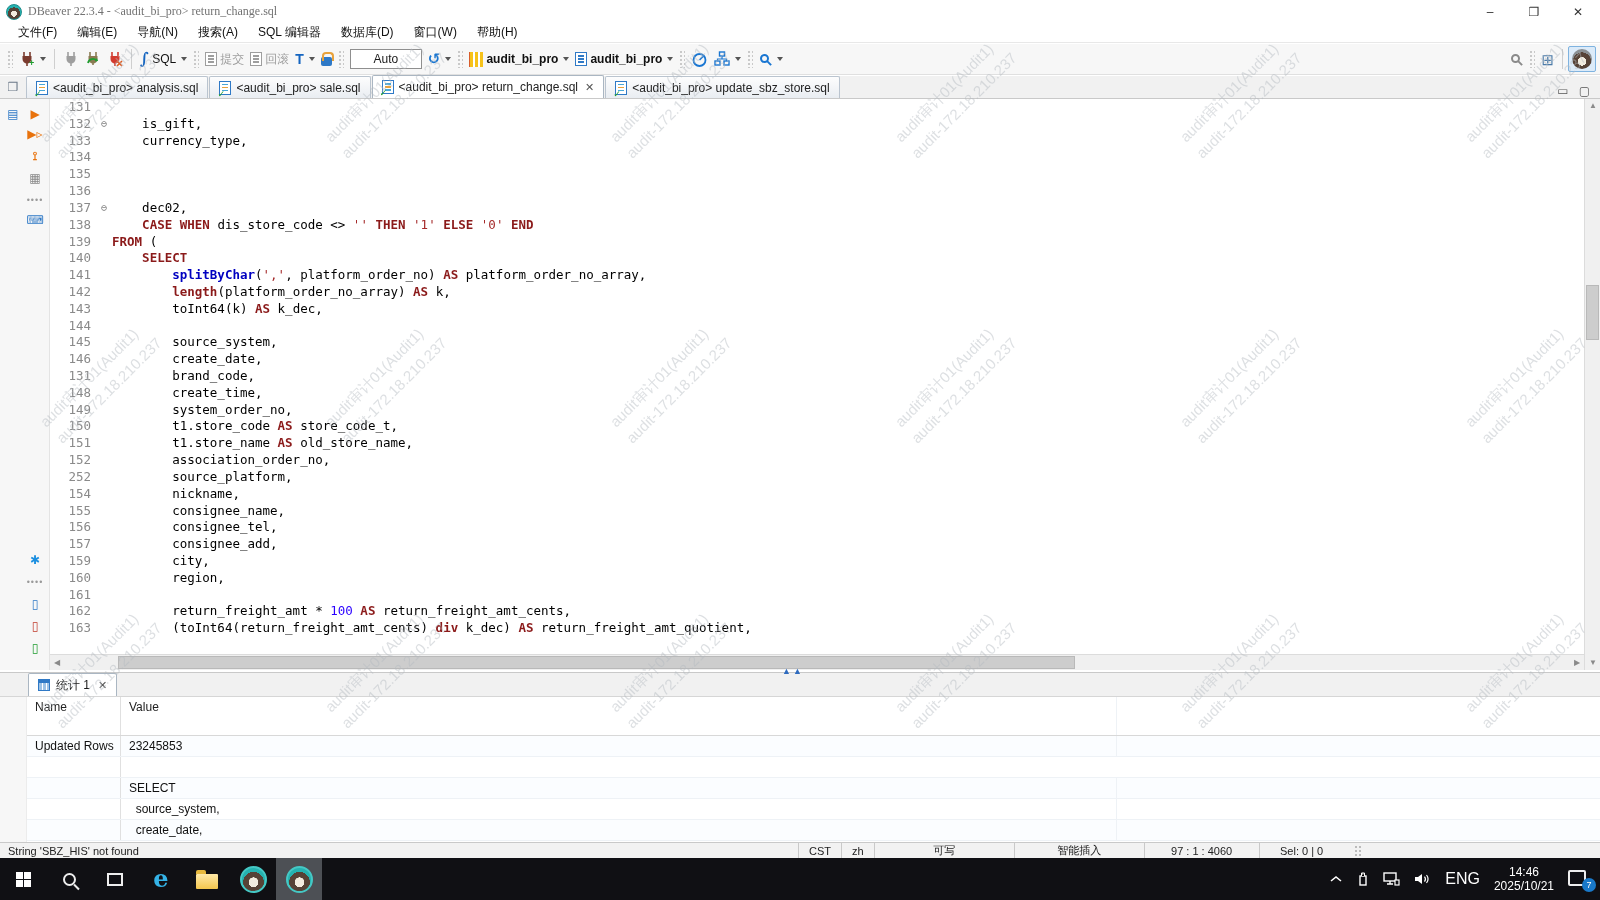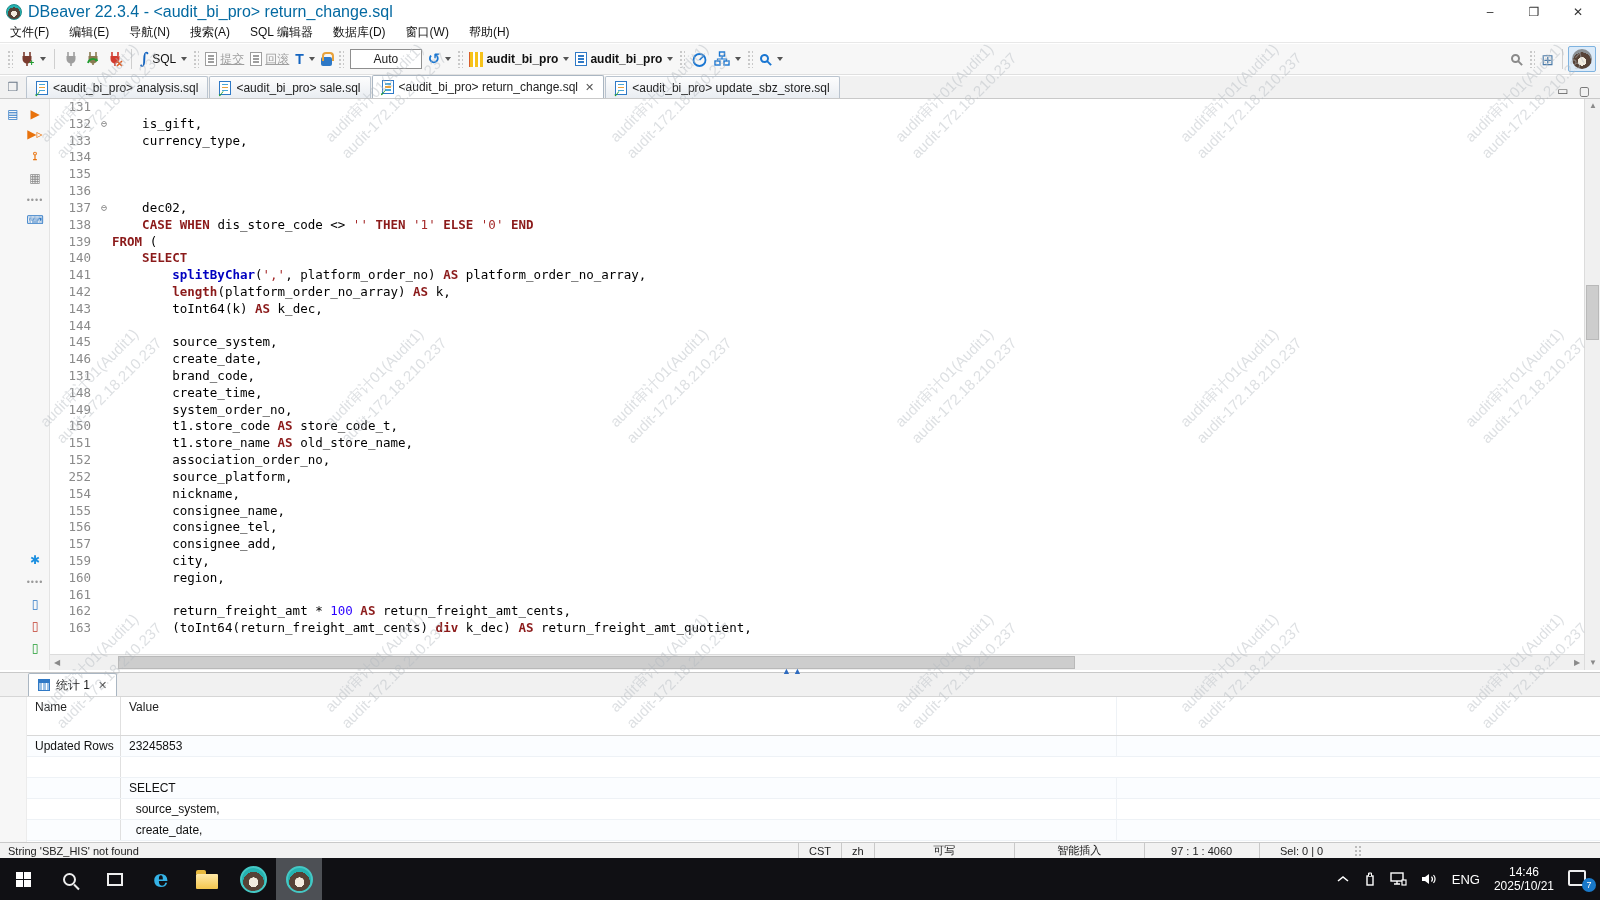--- a/index.html
+++ b/index.html
@@ -4,37 +4,37 @@
 <style>
   html,body{margin:0;padding:0;background:#444;}
   *{box-sizing:border-box;}
   .frame{position:relative;width:1600px;height:900px;background:#fff;overflow:hidden;
          font-family:"Liberation Sans","DejaVu Sans",sans-serif;font-size:12px;color:#1a1a1a;}
 
   
   .titlebar{position:absolute;left:0;top:0;width:1600px;height:23px;background:#fff;display:flex;align-items:center;padding-left:6px;}
   .app-ico{width:16px;height:16px;border-radius:50%;margin-right:6px;flex:0 0 auto;
            background:radial-gradient(circle at 50% 62%, #f2ecdf 0 26%, #564236 27% 56%, #25b2b0 57% 100%);border:1px solid #1d8d8c;}
-  .title-text{font-size:16px;color:#0369a1;}
+  .title-text{font-size:12px;color:#737373;font-family:Liberation Serif, serif;}
   .win-controls{margin-left:auto;display:flex;height:23px;}
   .win-btn{width:44px;height:23px;display:flex;align-items:center;justify-content:center;color:#333;font-size:12px;}
 
   
-  .menubar{position:absolute;left:0;top:23px;width:1600px;height:20px;background:#fff;display:flex;align-items:center;border-bottom:1px solid #e8e8e8;}
+  .menubar{position:absolute;left:0;top:23px;width:1600px;height:20px;background:#fff;display:flex;align-items:center;padding-left:8px;border-bottom:1px solid #e8e8e8;}
   .menu-item{padding:0 10px;color:#111;}
 
   
   .toolbar{position:absolute;left:0;top:44px;width:1600px;height:31px;background:#f7f7f7;border-bottom:1px solid #e0e0e0;display:flex;align-items:center;padding:0 4px;}
   .tb-handle{width:6px;height:18px;margin:0 3px;background-image:radial-gradient(#c4c4c4 1px,transparent 1.2px);background-size:4px 4px;opacity:.9;}
   .tb-sep{width:1px;height:20px;background:#cfcfcf;margin:0 5px;}
   .tb-btn{display:flex;align-items:center;gap:3px;padding:2px 3px;border-radius:2px;position:relative;}
   .caret{width:0;height:0;border-left:3.5px solid transparent;border-right:3.5px solid transparent;border-top:4px solid #555;margin-left:2px;}
   .tb-label{font-size:12px;color:#111;}
   .tb-label.bold{font-weight:bold;}
-  .tb-label.disabled{color:#9e9e9e;text-decoration:underline;}
+  .tb-label.disabled{color:#9e9e9e;}
   .sql-glyph{color:#1565c0;font-weight:bold;font-size:16px;line-height:14px;font-family:"DejaVu Serif",serif;}
   .txn-glyph{color:#1565c0;font-weight:bold;font-size:14px;}
   .hist-glyph{color:#1976d2;font-weight:bold;font-size:15px;line-height:14px;}
   .lock{width:11px;height:9px;background:#2f79c6;border-radius:2px;position:relative;margin-top:5px;}
   .lock::before{content:"";position:absolute;left:1.5px;top:-5px;width:8px;height:7px;border:2px solid #e8a23c;border-bottom:none;border-radius:4px 4px 0 0;}
   .combo{width:72px;height:20px;border:1px solid #8f8f8f;background:#fff;display:flex;align-items:center;justify-content:center;margin:0 3px;}
   .bars-ico{width:14px;height:15px;background:repeating-linear-gradient(90deg,#f6c21a 0 3px,#fff 3px 5px);border-left:1px solid #d85c2b;position:relative;}
   .doc-ico{width:12px;height:14px;background:#fff;border:1px solid #2f79c6;position:relative;}
   .doc-ico::before{content:"";position:absolute;left:2px;top:2px;width:6px;height:1.5px;background:#2f79c6;box-shadow:0 3px 0 #2f79c6,0 6px 0 #2f79c6;}
   .doc-ico.gray{border-color:#9e9e9e;}
@@ -118,21 +118,21 @@
   .win-logo span{background:#fff;}
   .tb-search{width:13px;height:13px;border:2px solid #eee;border-radius:50%;position:relative;}
   .tb-search::after{content:"";position:absolute;width:7px;height:2px;background:#eee;transform:rotate(45deg);right:-6px;bottom:-4px;}
   .taskview{width:16px;height:13px;border:2px solid #eee;position:relative;background:transparent;}
   .ie{color:#35b3e7;font-size:24px;font-weight:bold;font-family:"DejaVu Serif",serif;line-height:22px;}
   .folder{width:22px;height:15px;background:linear-gradient(#ffe9a8,#f4c64d);border-radius:1px;position:relative;margin-top:4px;}
   .folder::before{content:"";position:absolute;left:0;top:-4px;width:10px;height:4px;background:#e8b93e;border-radius:2px 2px 0 0;}
   .beaver-task{width:27px;height:27px;border-radius:50%;background:radial-gradient(circle at 50% 62%, #f2ecdf 0 26%, #564236 27% 56%, #25b2b0 57% 100%);border:2px solid #45c8c5;}
   .tray{margin-left:auto;display:flex;align-items:center;gap:14px;padding-right:10px;}
   .tray svg{display:block;}
-  .tray-lang{font-size:13px;color:#fff;}
+  .tray-lang{font-size:16px;color:#fff;}
   .tray-clock{text-align:center;font-size:12px;line-height:14px;color:#fff;}
   .notif{position:relative;width:22px;height:18px;}
   .notif-box{width:18px;height:16px;border:2px solid #eee;border-radius:2px;}
   .notif-badge{position:absolute;right:-6px;bottom:-4px;background:#1979ca;color:#fff;border-radius:50%;width:14px;height:14px;font-size:9px;display:flex;align-items:center;justify-content:center;}
 
   
   .wm-layer{position:absolute;left:0;top:0;width:1600px;height:842px;pointer-events:none;z-index:5;overflow:hidden;}
   .wm{position:absolute;transform:rotate(-45deg);color:#b4bac0;opacity:.45;font-size:15px;line-height:1.5;white-space:nowrap;}
 </style>
 </head>

